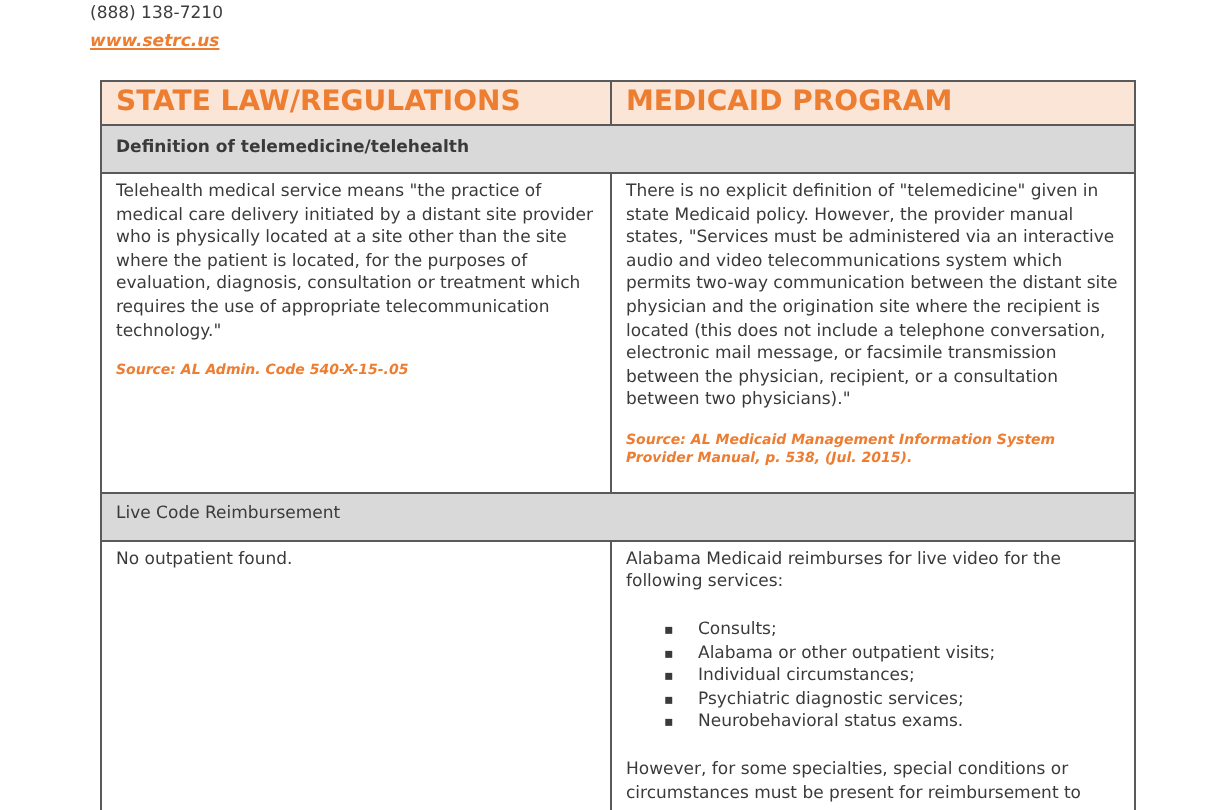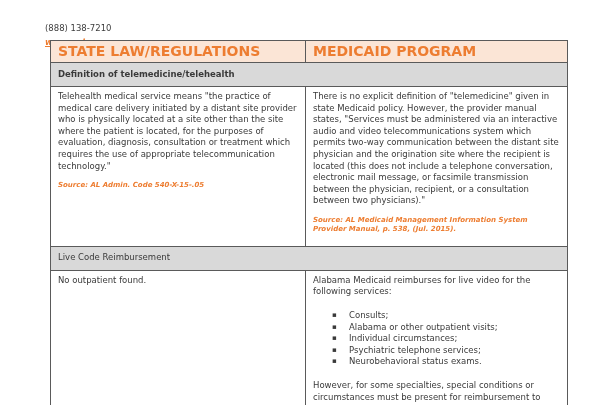--- a/index.html
+++ b/index.html
@@ -5,21 +5,21 @@
   * { box-sizing: border-box; }
   html, body { margin: 0; padding: 0; }
   body {
     width: 612px; height: 405px; overflow: hidden;
     background: #ffffff; position: relative;
     font-family: "DejaVu Sans", sans-serif;
     -webkit-font-smoothing: antialiased;
   }
   .contact {
     position: absolute; left: 45px; top: 1px;
-    font-size: 8.5px; line-height: 13px; color: #3d3d3d; margin-top: 21px;
+    font-size: 8.5px; line-height: 13px; color: #3d3d3d;
   }
   .phone { display: block; }
   .website {
     display: inline-block; margin-top: 1px;
     color: #ED7D31; font-style: italic; font-weight: bold;
     text-decoration: underline; font-size: 8.5px; cursor: pointer;
   }
   table.doc-table {
     position: absolute; left: 50px; top: 40px;
     width: 517px; border-collapse: collapse; table-layout: fixed;
@@ -95,20 +95,20 @@
   <tr class="content-row-2">
     <td>
       <p class="para">No outpatient found.</p>
     </td>
     <td>
       <p class="intro-para">Alabama Medicaid reimburses for live video for the following services:</p>
       <ul class="bullets">
         <li>Consults;</li>
         <li>Alabama or other outpatient visits;</li>
         <li>Individual circumstances;</li>
-        <li>Psychiatric telephone services;</li>
+        <li>Psychiatric diagnostic services;</li>
         <li>Neurobehavioral status exams.</li>
       </ul>
       <p class="para">However, for some specialties, special conditions or circumstances must be present for reimbursement to occur.</p>
     </td>
   </tr>
 </tbody>
   </table>
 
 </body></html>

